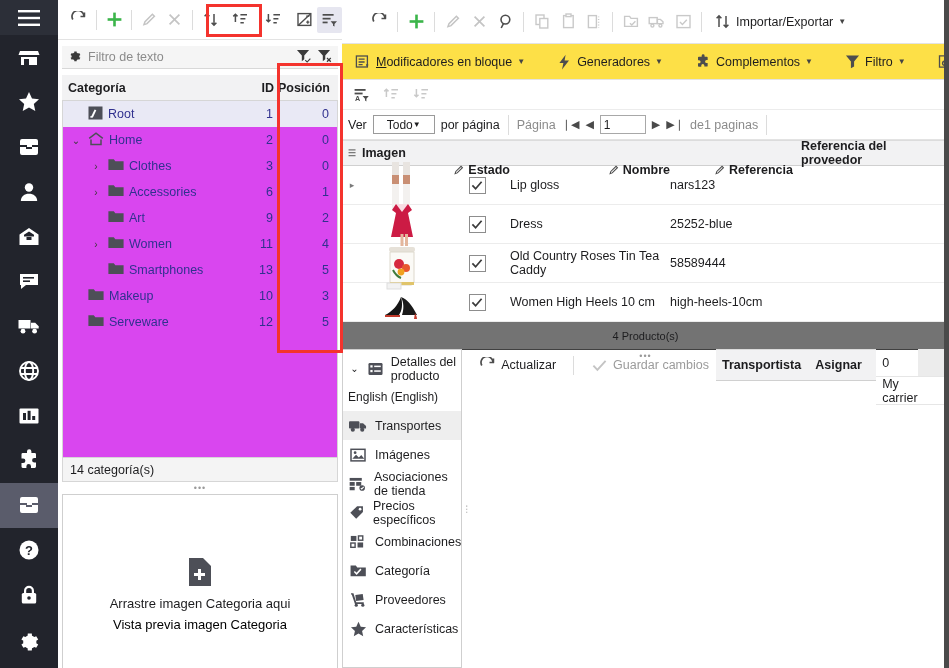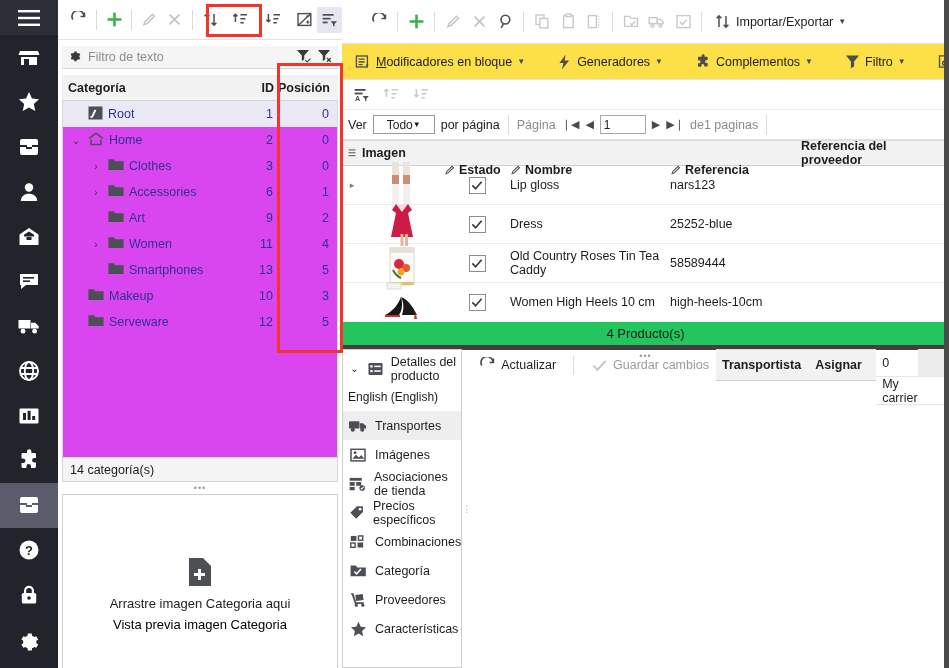--- a/index.html
+++ b/index.html
@@ -120,36 +120,36 @@
     border-top:1px solid #dcdcdc; border-bottom:1px solid #d0d0d0;
     font-size:12.5px; font-weight:bold;
   }
   .pt-row { display:flex; align-items:stretch; height:39px; border-bottom:1px solid #ececec; font-size:12.5px; position:relative;}
   .col-grip { width:20px; display:flex; align-items:center; justify-content:center; color:#7a7a7a; font-size:9px;}
   .col-img { width:82px; position:relative; }
   .col-state { width:66px; display:flex; align-items:center; justify-content:center;}
   .col-name { width:160px; display:flex; align-items:center;}
   .col-ref { width:123px; display:flex; align-items:center;}
   .col-sref { flex:1; display:flex; align-items:center;}
-  .pt-head .col-name, .pt-head .col-ref, .pt-head .col-state { justify-content:flex-start;margin-top:34px; }
+  .pt-head .col-name, .pt-head .col-ref, .pt-head .col-state { justify-content:flex-end;margin-top:34px; }
   .pt-head .col-state { display:flex; align-items:center; gap:3px;}
   .pt-head .col-name { display:flex; align-items:center; gap:3px;}
   .pt-head .col-ref { display:flex; align-items:center; gap:3px;}
   .pt-head .col-sref { justify-content:flex-start; padding-left:8px; }
 
   .chk {
     width:17px; height:17px; border:1px solid #8d8d8d; background:#fff;
     display:flex; align-items:center; justify-content:center;
   }
   .chk svg { display:block; }
 
   .thumb { position:absolute; left:14px; top:-6px; width:52px; height:52px; display:flex; align-items:flex-end; justify-content:center; overflow:visible;}
   .pt-footer {
-    height:28px; background:#22c55e; border-bottom:5px solid #404040;
-    display:flex; align-items:center; justify-content:center; font-size:13px;
+    height:28px; background:#737373; border-bottom:1px solid #404040;
+    display:flex; align-items:center; justify-content:center; font-size:11px;
   }
 
   .det-split { height:12px; display:flex; align-items:center; justify-content:center; color:#9a9a9a; font-size:9px; letter-spacing:1px;}
 
   
   .bottom-area { position:absolute; left:342px; top:349px; width:607px; height:319px; display:flex; }
   .det-menu { width:186px; border:1px solid #cfcfcf; background:#fff; padding-top:4px; }
   .dm-row { display:flex; align-items:center; height:29px; gap:8px; padding-left:6px; font-size:12.5px;}
   .dm-row.hl { background:#eeeeee; }
   .dm-row .dm-ico { width:18px; display:flex; align-items:center; justify-content:center;}

